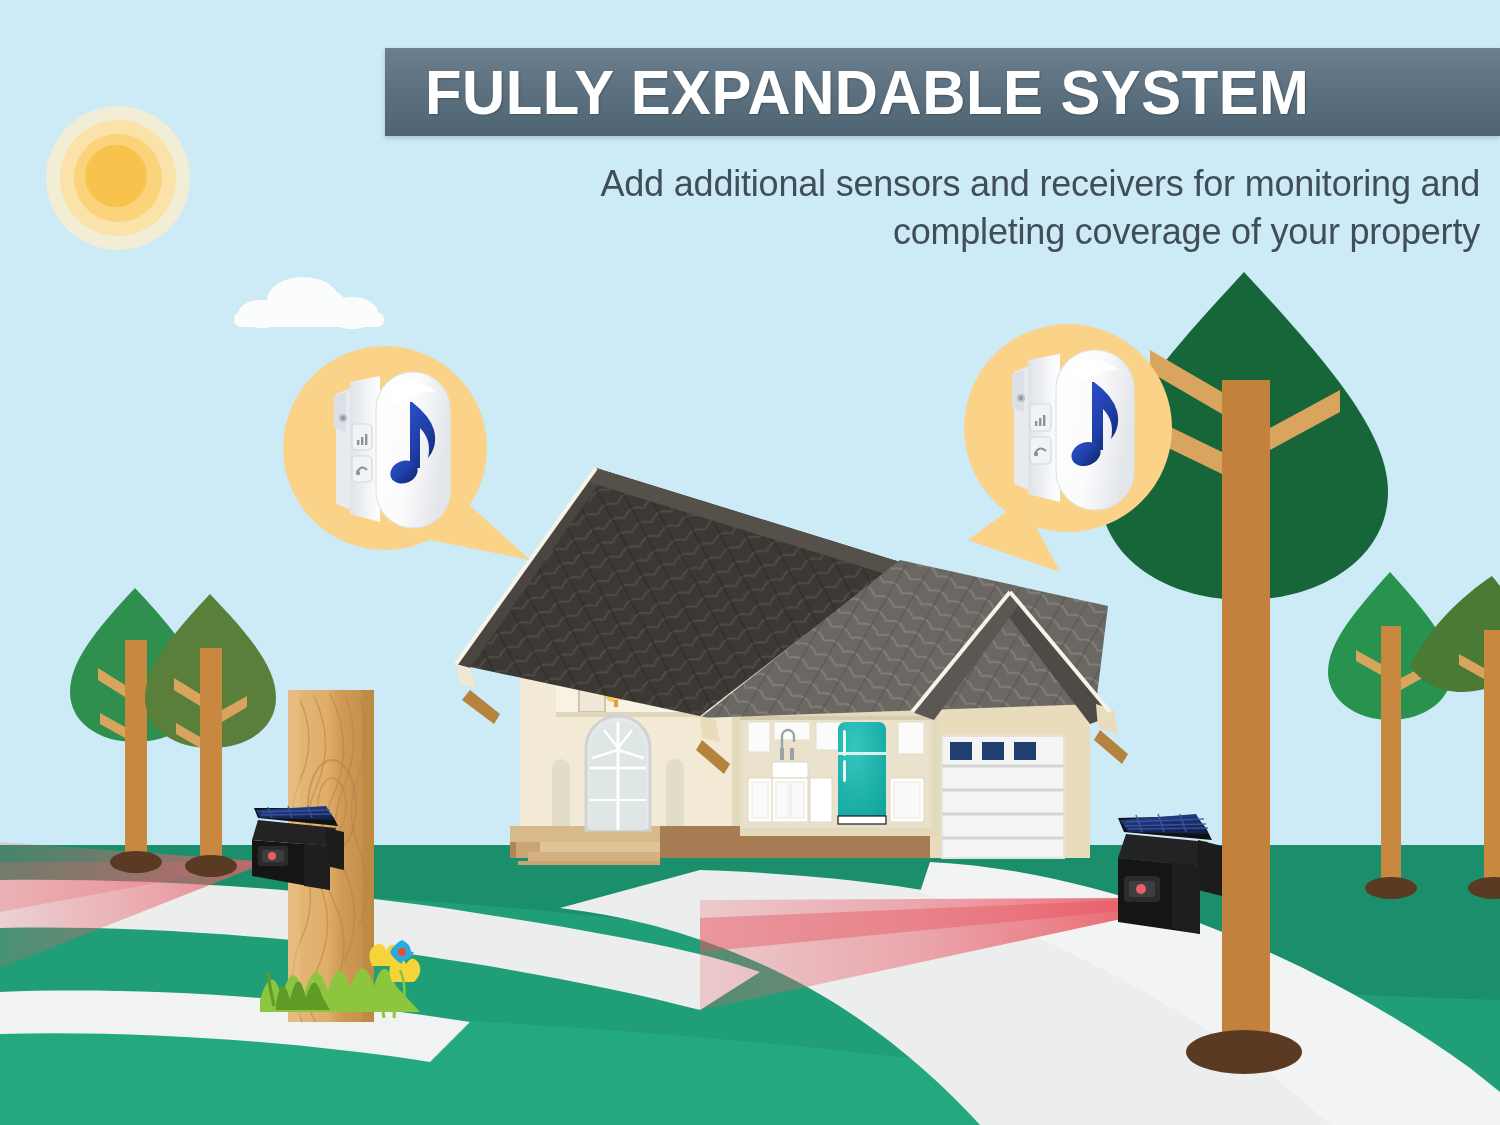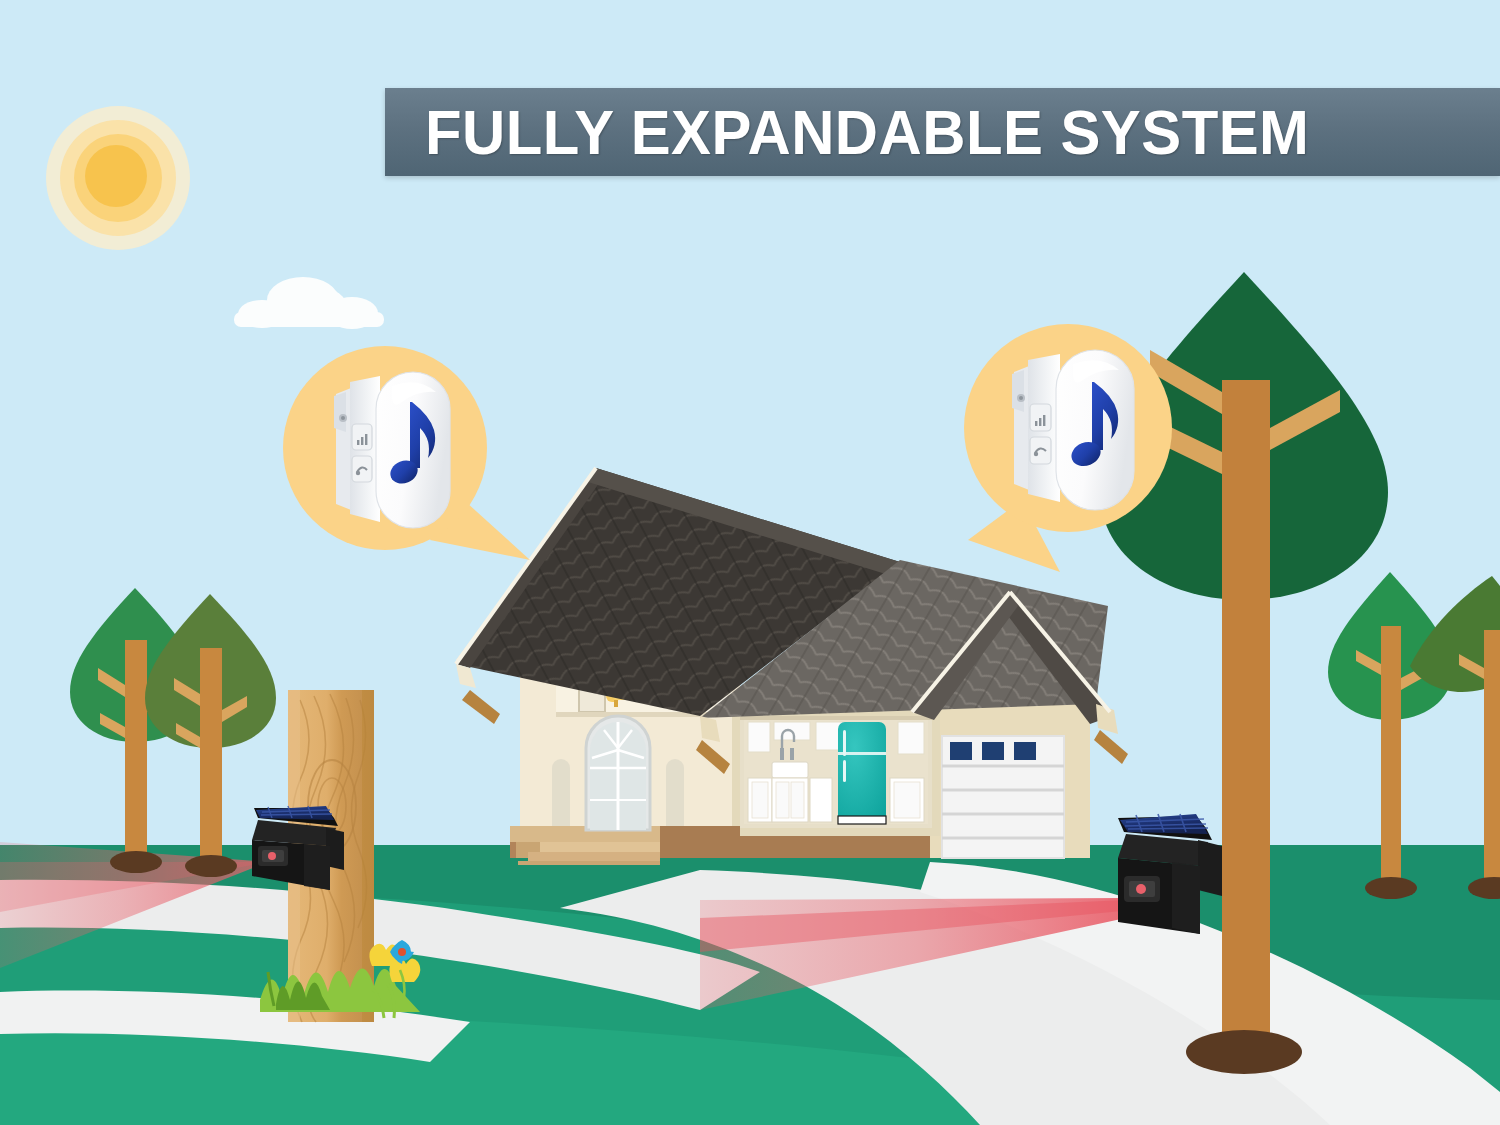--- a/index.html
+++ b/index.html
@@ -25,21 +25,20 @@
   }
   
   #title-banner {
     position: absolute;
     left: 385px;
     top: 48px;
     width: 1115px;
     height: 88px;
     background: linear-gradient(180deg, #6b7f8e 0%, #5d7180 45%, #4f6574 100%);
     box-shadow: 0 2px 5px rgba(0,0,0,0.18);
-    margin-top: 40px;
   }
   #title-banner .banner-text {
     position: absolute;
     left: 40px;
     top: 50%;
     transform: translateY(-50%);
     color: #ffffff;
     font-family: "Liberation Sans", sans-serif;
     font-weight: bold;
     font-size: 63px;
@@ -539,14 +538,16 @@
           <ellipse cx="1086" cy="454" rx="15" ry="11.5" fill="url(#noteGrad)" transform="rotate(-22 1086 454)"></ellipse>
         </g>
       </g>
     </g>
   </svg>
 
   <div id="title-banner">
     <div class="banner-text">FULLY EXPANDABLE SYSTEM</div>
   </div>
 
+  <div id="subtitle">Add additional sensors and receivers for monitoring and
+completing coverage of your property</div>
 
 </div>
 
 </body></html>

